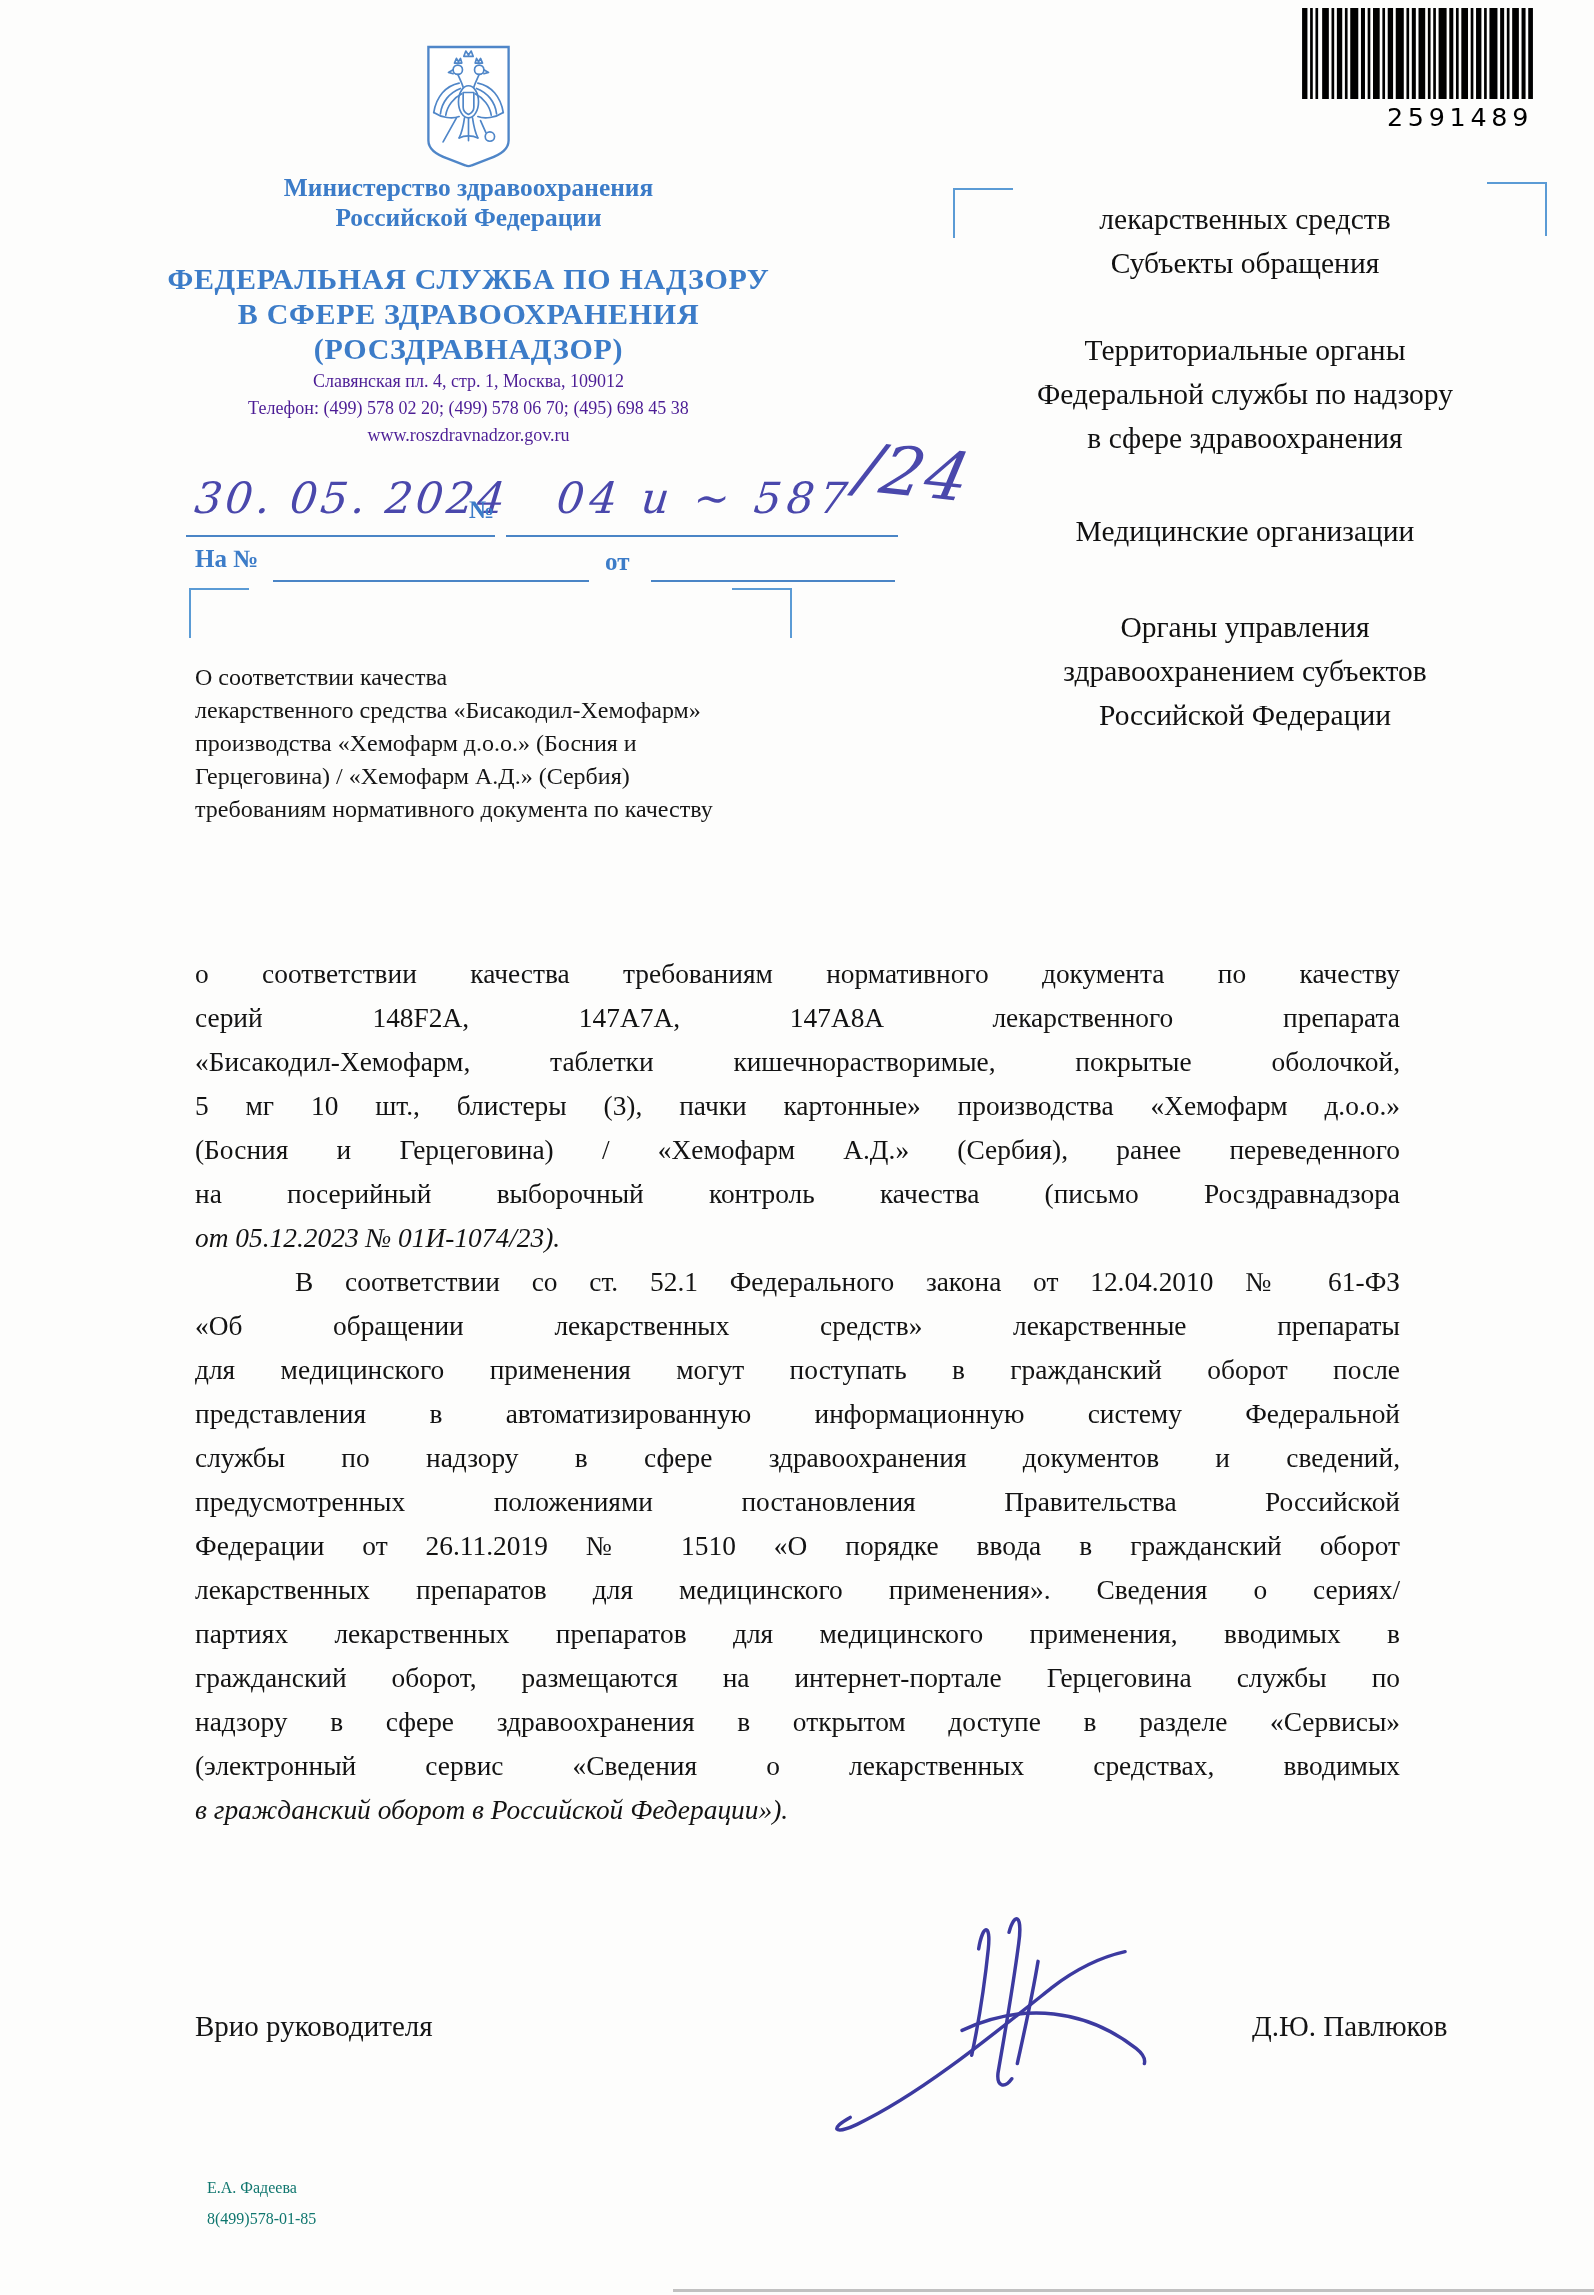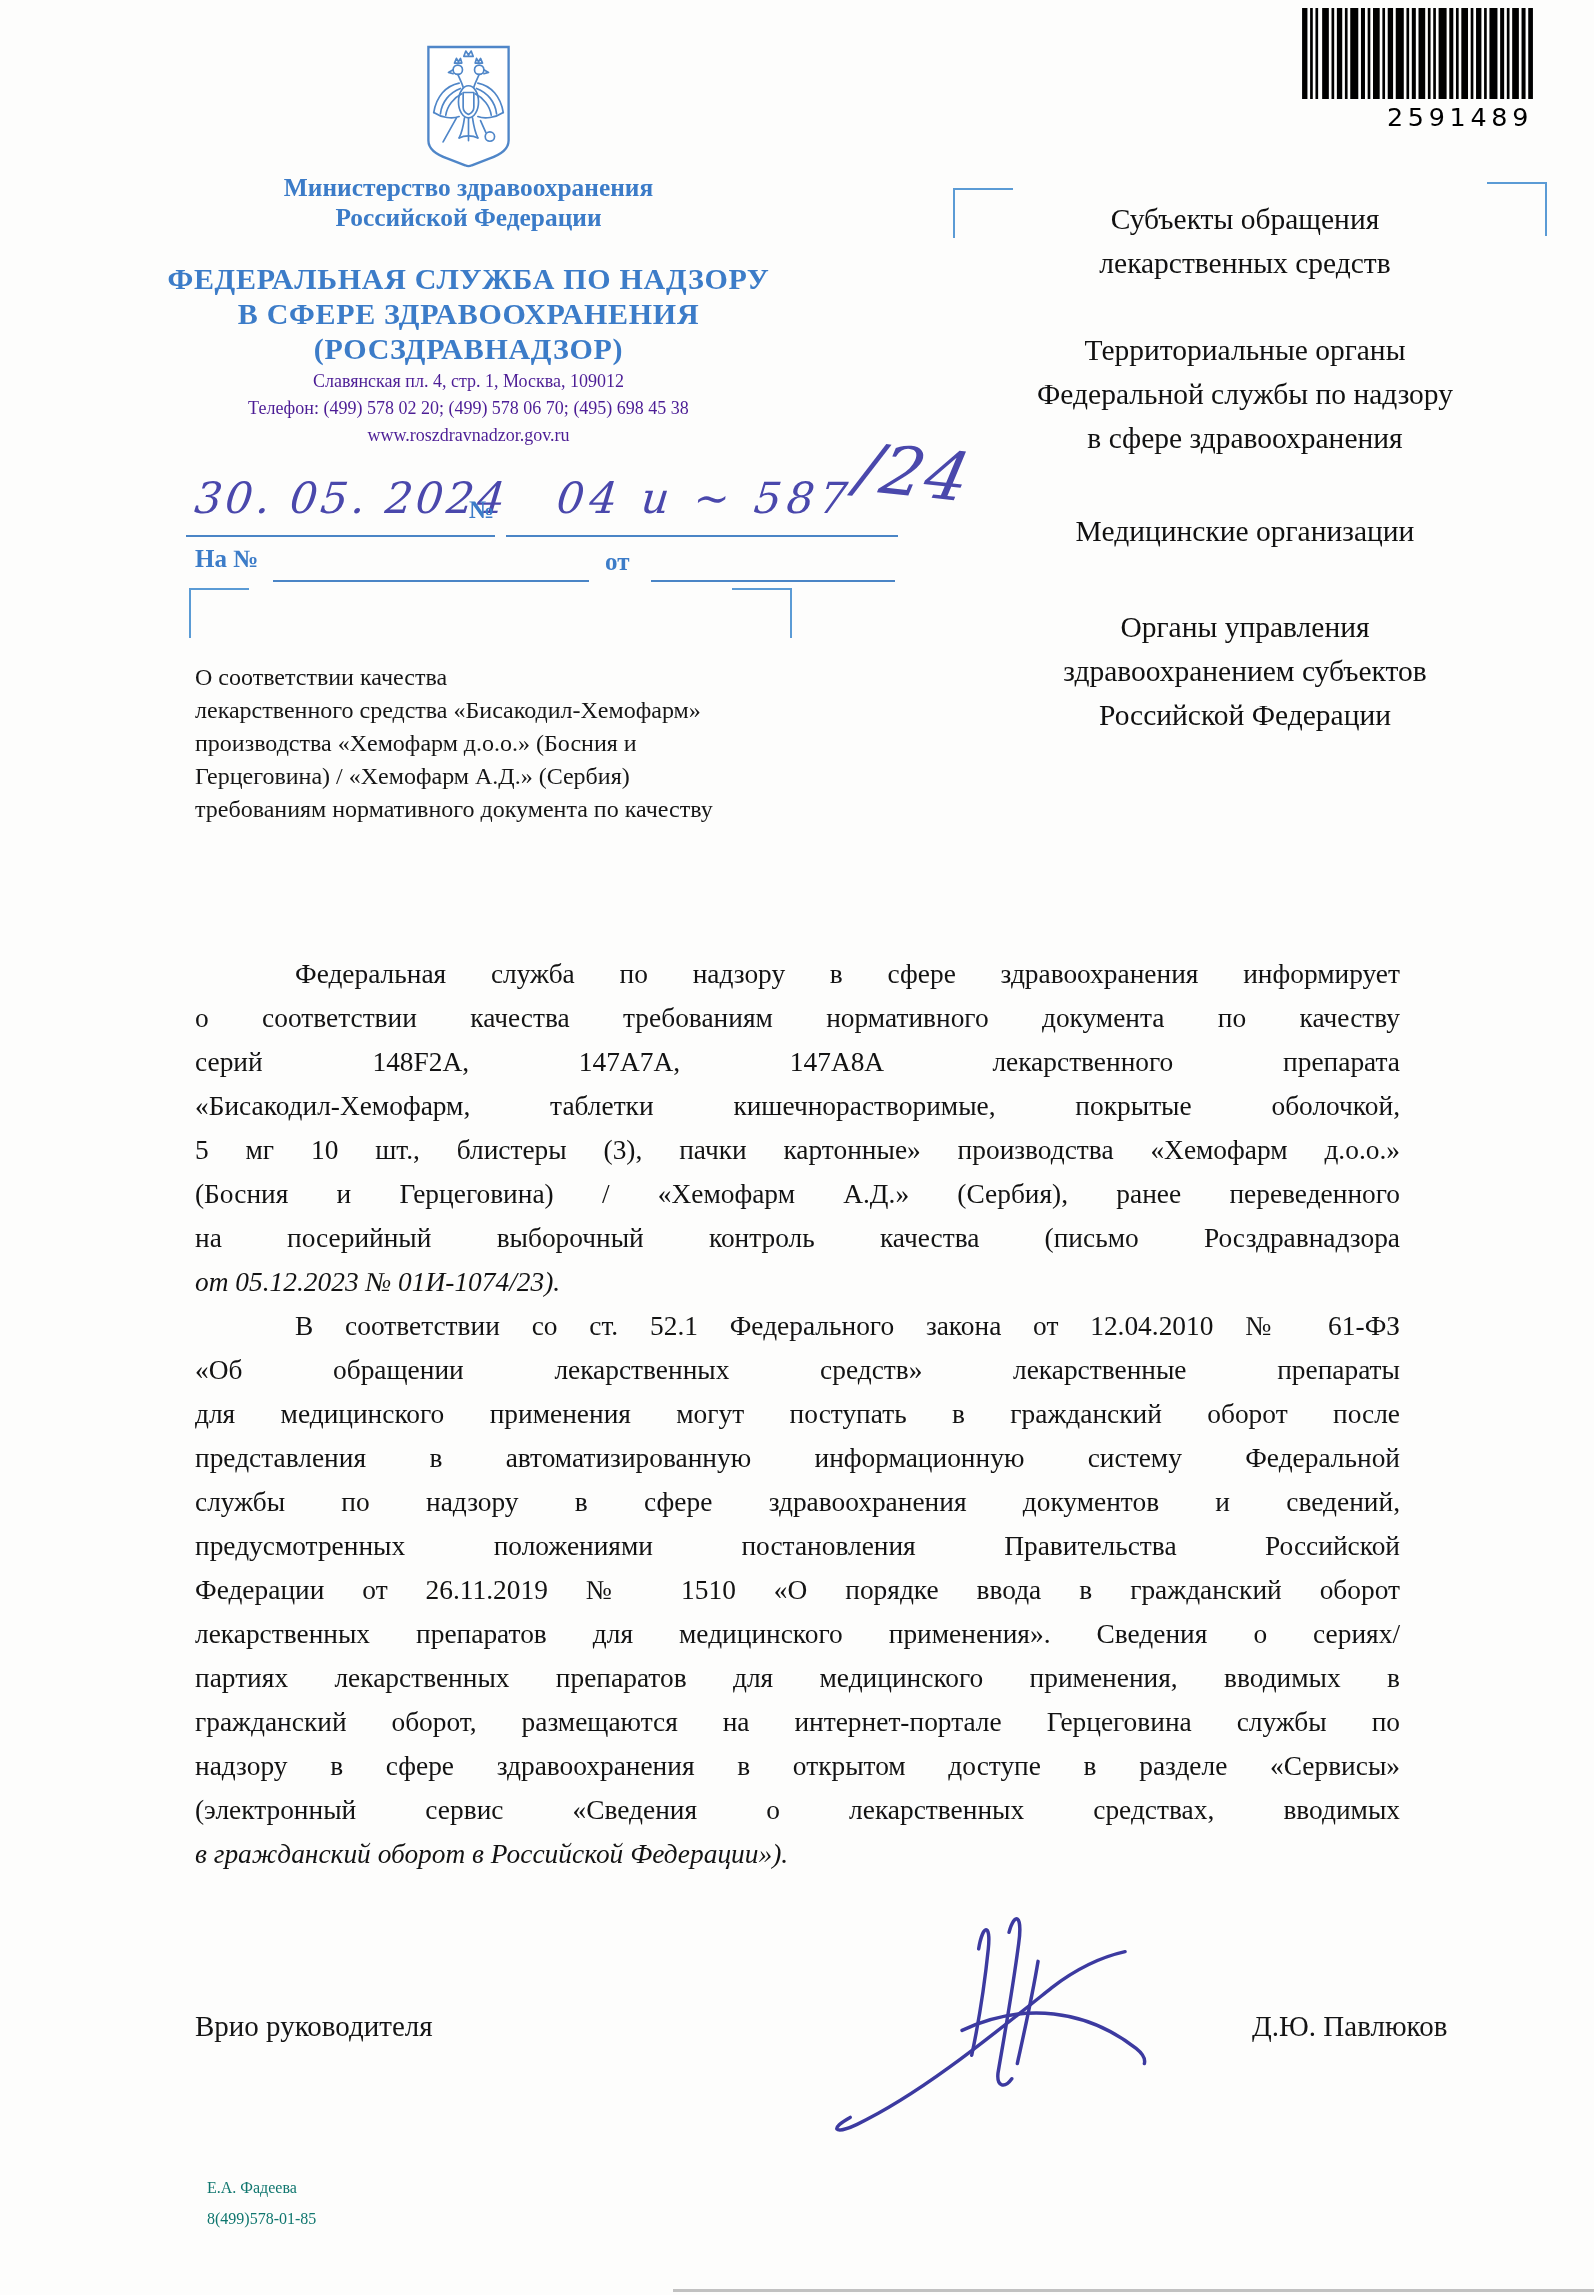--- a/index.html
+++ b/index.html
@@ -161,22 +161,22 @@
   <div class="rule" style="left:273px;top:580px;width:316px;"></div>
   <div class="form-label" style="left:605px;top:548px;">от</div>
   <div class="rule" style="left:651px;top:580px;width:244px;"></div>
 
   <div class="corner cl" style="left:189px;top:588px;"></div>
   <div class="corner cr" style="left:732px;top:588px;"></div>
   <div class="corner cl" style="left:953px;top:188px;"></div>
   <div class="corner cr" style="left:1487px;top:182px;height:52px;"></div>
 
   <div class="abs rcp-group" style="top:197px;">
+    <div class="rcp">лекарственных средств</div>
     <div class="rcp">Субъекты обращения</div>
-    <div class="rcp">лекарственных средств</div>
   </div>
   <div class="abs rcp-group" style="top:328px;">
     <div class="rcp">Территориальные органы</div>
     <div class="rcp">Федеральной службы по надзору</div>
     <div class="rcp">в сфере здравоохранения</div>
   </div>
   <div class="abs rcp-group" style="top:509px;">
     <div class="rcp">Медицинские организации</div>
   </div>
   <div class="abs rcp-group" style="top:605px;">
@@ -187,21 +187,20 @@
 
   <div class="abs subject">
     <div class="subj">О соответствии качества</div>
     <div class="subj">лекарственного средства «Бисакодил-Хемофарм»</div>
     <div class="subj">производства «Хемофарм д.о.о.» (Босния и</div>
     <div class="subj">Герцеговина) / «Хемофарм А.Д.» (Сербия)</div>
     <div class="subj">требованиям нормативного документа по качеству</div>
   </div>
 
   <div class="abs bodytext">
-    <div class="bl first">Федеральная служба по надзору в сфере здравоохранения информирует</div>
     <div class="bl">о соответствии качества требованиям нормативного документа по качеству</div>
     <div class="bl">серий 148F2A, 147A7A, 147A8A лекарственного препарата</div>
     <div class="bl">«Бисакодил-Хемофарм, таблетки кишечнорастворимые, покрытые оболочкой,</div>
     <div class="bl">5 мг 10 шт., блистеры (3), пачки картонные» производства «Хемофарм д.о.о.»</div>
     <div class="bl">(Босния и Герцеговина) / «Хемофарм А.Д.» (Сербия), ранее переведенного</div>
     <div class="bl">на посерийный выборочный контроль качества (письмо Росздравнадзора</div>
     <div class="bl last">от 05.12.2023 № 01И-1074/23).</div>
     <div class="bl first">В соответствии со ст. 52.1 Федерального закона от 12.04.2010 № 61-ФЗ</div>
     <div class="bl">«Об обращении лекарственных средств» лекарственные препараты</div>
     <div class="bl">для медицинского применения могут поступать в гражданский оборот после</div>

